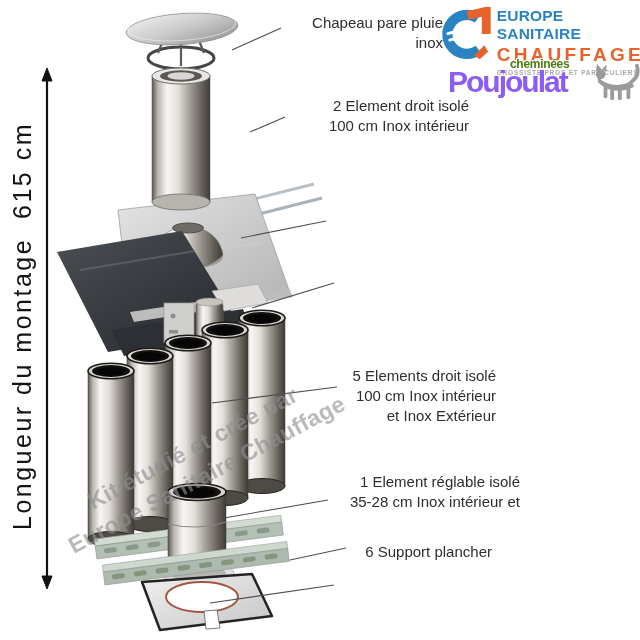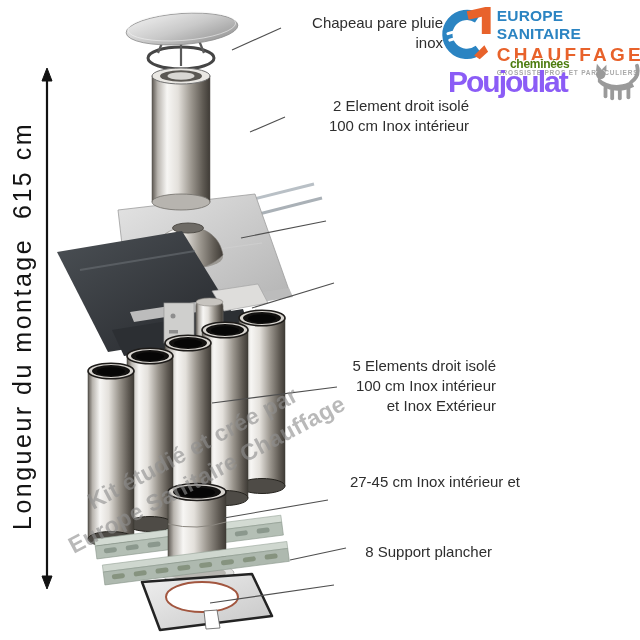--- a/index.html
+++ b/index.html
@@ -13,21 +13,21 @@
   
   #watermark{position:absolute;left:26px;top:432px;width:348px;transform:rotate(-28deg);
     text-align:center;font-weight:700;font-size:23px;line-height:1.3;color:#8f8f8f;
     opacity:0.62;letter-spacing:0.3px;}
   
   .label{position:absolute;text-align:right;font-size:15px;line-height:1.32;color:#2e2e2e}
   #lbl0{left:281px;top:13px;width:162px}
   #lbl1{left:287px;top:96px;width:182px}
   #lbl2{left:318px;top:201px;width:202px}
   #lbl3{left:336px;top:273px;width:132px}
-  #lbl4{left:324px;top:356px;width:172px}
+  #lbl4{left:324px;top:366px;width:172px}
   #lbl5{left:312px;top:472px;width:208px}
   #lbl6{left:340px;top:542px;width:152px}
   #lbl7{left:326px;top:574px;width:148px}
   
   #esc-logo{position:absolute;left:437px;top:7px;display:flex;gap:4px;align-items:flex-start}
   #esc-l1{font-size:15.5px;font-weight:700;color:#2b84c2;letter-spacing:0.2px}
   #esc-l2{font-size:19px;font-weight:700;color:#e8622b;letter-spacing:3.2px;margin-top:1px}
   #esc-l3{font-size:6.5px;font-weight:700;color:#a9a9a9;letter-spacing:0.8px;margin-top:3px}
   
   #poujoulat{position:absolute;left:448px;top:57px;width:192px;height:52px}
@@ -210,24 +210,25 @@
   <div class="label" id="lbl1">
     <div>2 Element droit isolé</div>
     <div>100 cm Inox intérieur</div>
   </div>
   <div class="label" id="lbl4">
     <div>5 Elements droit isolé</div>
     <div>100 cm Inox intérieur</div>
     <div>et Inox Extérieur</div>
   </div>
   <div class="label" id="lbl5">
-    <div>27-45 cm Inox intérieur et</div>
+    <div>1 Element réglable isolé</div>
+    <div>35-28 cm Inox intérieur et</div>
   </div>
   <div class="label" id="lbl6">
-    <div>8 Support plancher</div>
+    <div>6 Support plancher</div>
   </div>
 
   <div id="esc-logo">
     <svg id="esc-icon" viewBox="0 0 60 58" width="58" height="56">
       <path d="M44 11 A 21 21 0 1 0 45 45" fill="none" stroke="#2b84c2" stroke-width="11"></path>
       <polygon points="40,51 51,40 55,47 46,55" fill="#e8622b"></polygon>
       <path d="M33 8 L53 3.5 L53 28" fill="none" stroke="#e8622b" stroke-width="9.5"></path>
       <g fill="#ffffff">
         <rect x="10" y="25" width="10" height="3.2" rx="1.6" transform="rotate(-16 15 26.6)"></rect>
         <rect x="12" y="32" width="10" height="3.2" rx="1.6" transform="rotate(-16 17 33.6)"></rect>

